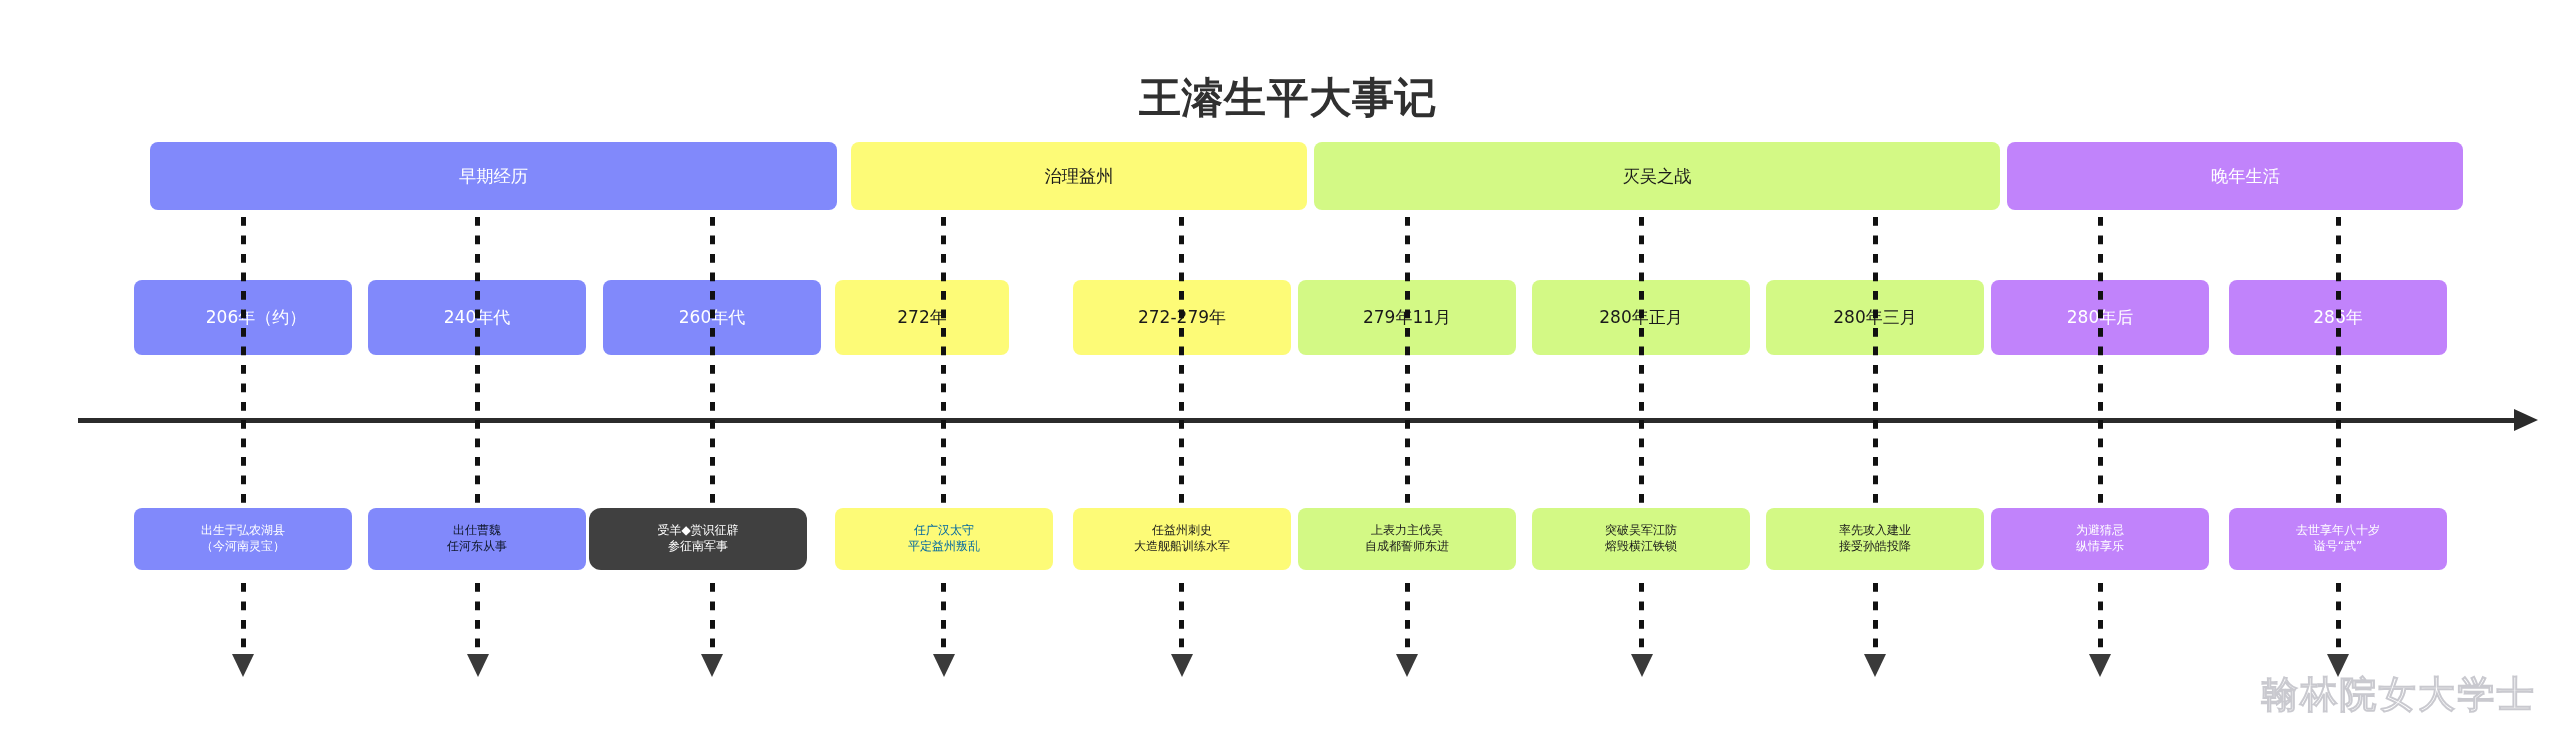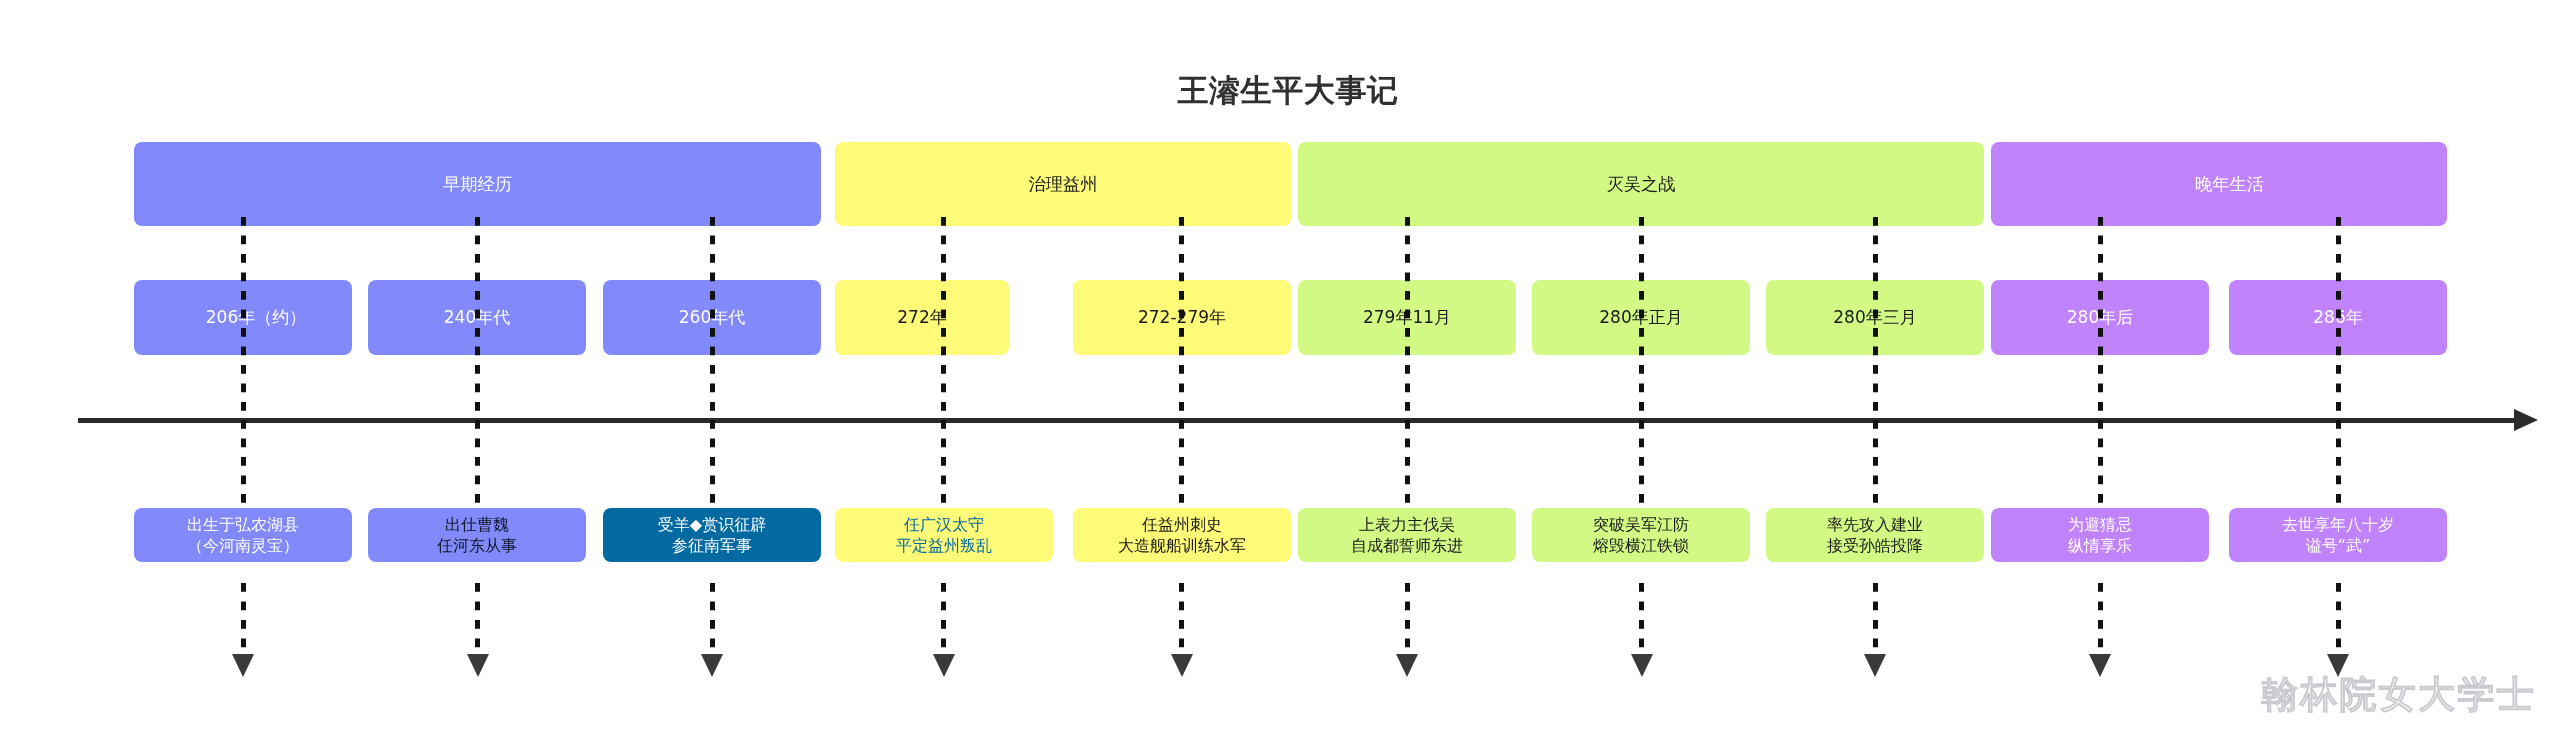--- a/index.html
+++ b/index.html
@@ -15,21 +15,21 @@
     font-family: "DejaVu Sans", "Liberation Sans", sans-serif;
   }
 
   
   #chart-title {
     position: absolute;
     left: 0;
     top: 70px;
     width: 2576px;
     text-align: center;
-    font-size: 31px;
+    font-size: 42px;
     font-weight: bold;
     color: #303030;
     letter-spacing: 0.6px;
     white-space: nowrap;
   }
 
   
   .card {
     position: absolute;
     box-sizing: border-box;
@@ -39,37 +39,38 @@
     justify-content: center;
     text-align: center;
     line-height: 1.32;
     white-space: pre-line;
     overflow: hidden;
   }
 
   
   .cat-band {
     top: 142px;
-    height: 84px;
+    height: 68px;
     font-size: 17.3px;
     font-weight: normal;
+    margin-left: 16px;
   }
 
   
   .date-card {
     top: 280px;
     height: 75px;
     font-size: 17px;
   }
 
   
   .event-card {
     top: 508px;
-    height: 54px;
-    font-size: 16px;
+    height: 62px;
+    font-size: 12px;
   }
 
   
   #timeline-axis {
     position: absolute;
     left: 78px;
     top: 415px;
     width: 2489px;
     height: 10.4px;
   }
@@ -199,21 +200,21 @@
     <div class="connector conn-lower" style="left: 2336px;"></div>
     <div class="connector conn-tail" style="left: 2336px;"></div>
     <div class="tail-arrowhead" style="left: 2327px;"></div>
   </div>
 
 <div id="event-row">
     <div class="card event-card" style="left: 134px; width: 218px; background: rgb(129, 137, 251); color: rgb(255, 255, 255);">出生于弘农湖县
 （今河南灵宝）</div>
     <div class="card event-card" style="left: 368px; width: 218px; background: rgb(129, 137, 251); color: #0f172a;">出仕曹魏
 任河东从事</div>
-    <div class="card event-card" style="left: 603px; width: 218px; background: #0369a1; color: rgb(255, 255, 255);">受羊◆赏识征辟
+    <div class="card event-card" style="left: 589px; width: 218px; background: #404040; color: rgb(255, 255, 255); border-radius: 12px;">受羊◆赏识征辟
 参征南军事</div>
     <div class="card event-card" style="left: 835px; width: 218px; background: rgb(253, 251, 119); color: #0369a1;">任广汉太守
 平定益州叛乱</div>
     <div class="card event-card" style="left: 1073px; width: 218px; background: rgb(253, 251, 119); color: rgb(26, 26, 26);">任益州刺史
 大造舰船训练水军</div>
     <div class="card event-card" style="left: 1298px; width: 218px; background: rgb(211, 249, 133); color: rgb(26, 26, 26); text-align: center;">上表力主伐吴
 自成都誓师东进</div>
     <div class="card event-card" style="left: 1532px; width: 218px; background: rgb(211, 249, 133); color: rgb(26, 26, 26);">突破吴军江防
 熔毁横江铁锁</div>
     <div class="card event-card" style="left: 1766px; width: 218px; background: rgb(211, 249, 133); color: rgb(26, 26, 26);">率先攻入建业

